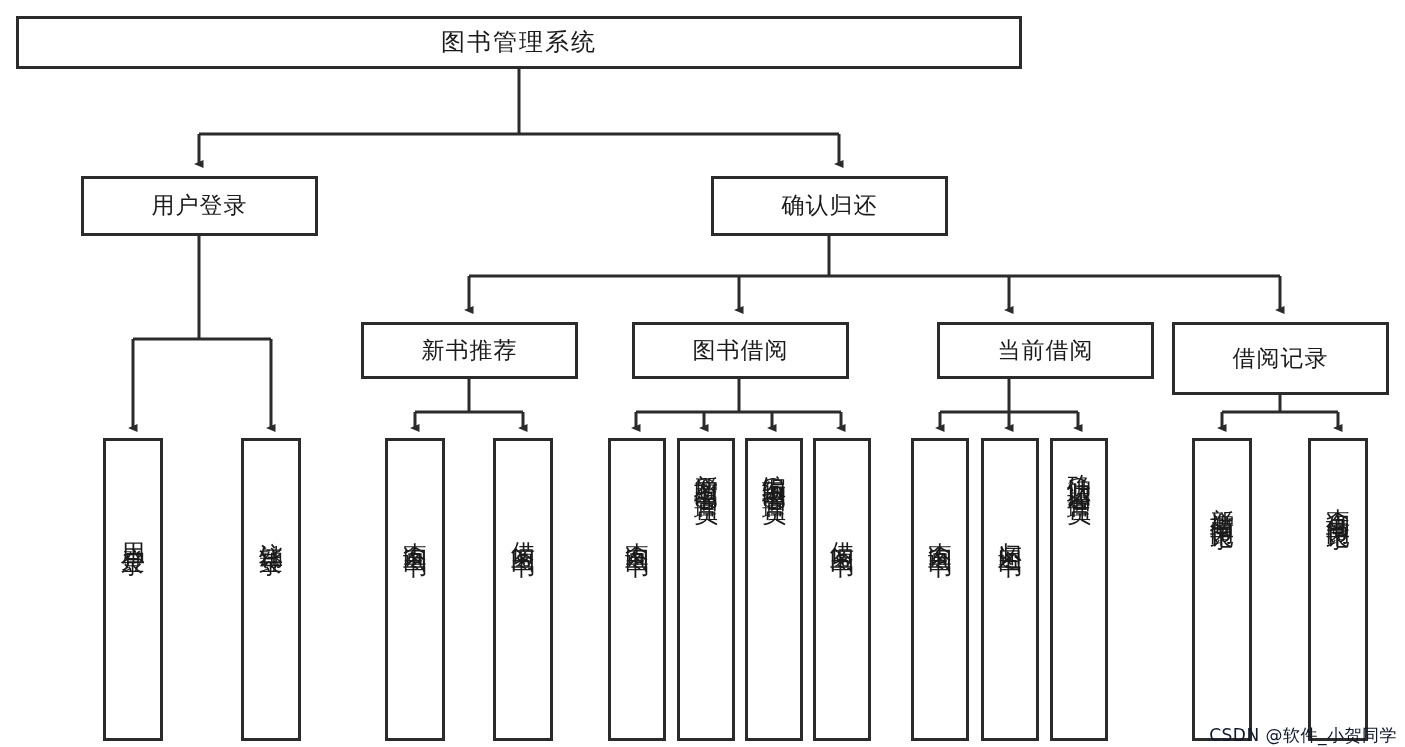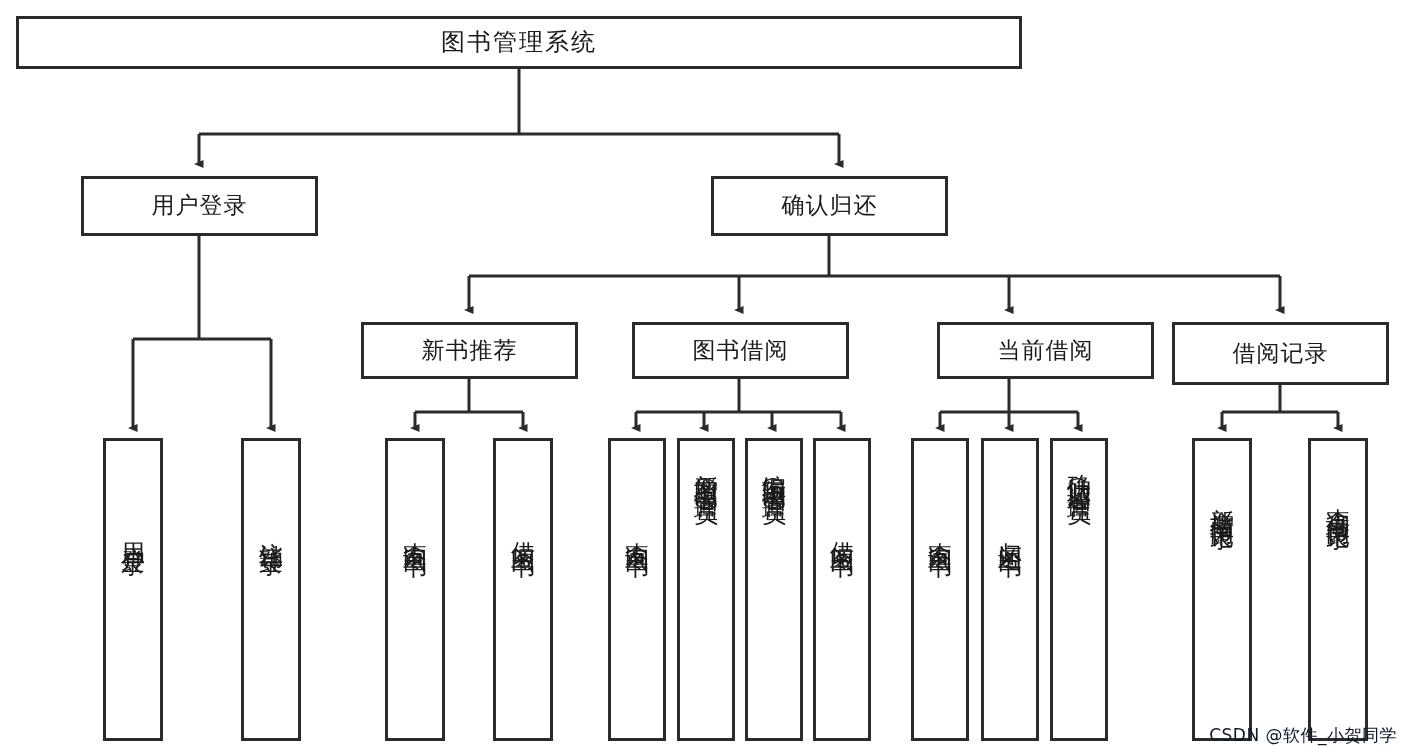--- a/index.html
+++ b/index.html
@@ -133,21 +133,21 @@
 
   <div class="node h-node" style="left:361px;top:318px;width:217px;height:57px;">
     <span class="lbl">新书推荐</span>
   </div>
   <div class="node h-node" style="left:632px;top:318px;width:217px;height:57px;">
     <span class="lbl">图书借阅</span>
   </div>
   <div class="node h-node" style="left:902px;top:318px;width:217px;height:57px;margin-left:35px;">
     <span class="lbl">当前借阅</span>
   </div>
-  <div class="node h-node" style="left:1172px;top:318px;width:217px;height:63px;justify-content:center;">
+  <div class="node h-node" style="left:1172px;top:318px;width:217px;height:73px;justify-content:center;">
     <span class="lbl">借阅记录</span>
   </div>
 
   <div class="node v-node" style="left:103px;top:434px;width:60px;height:303px;padding-top:82px;">
     <span class="lbl">用户登录</span>
   </div>
   <div class="node v-node" style="left:241px;top:434px;width:60px;height:303px;padding-top:82px;">
     <span class="lbl">注销登录</span>
   </div>
 

